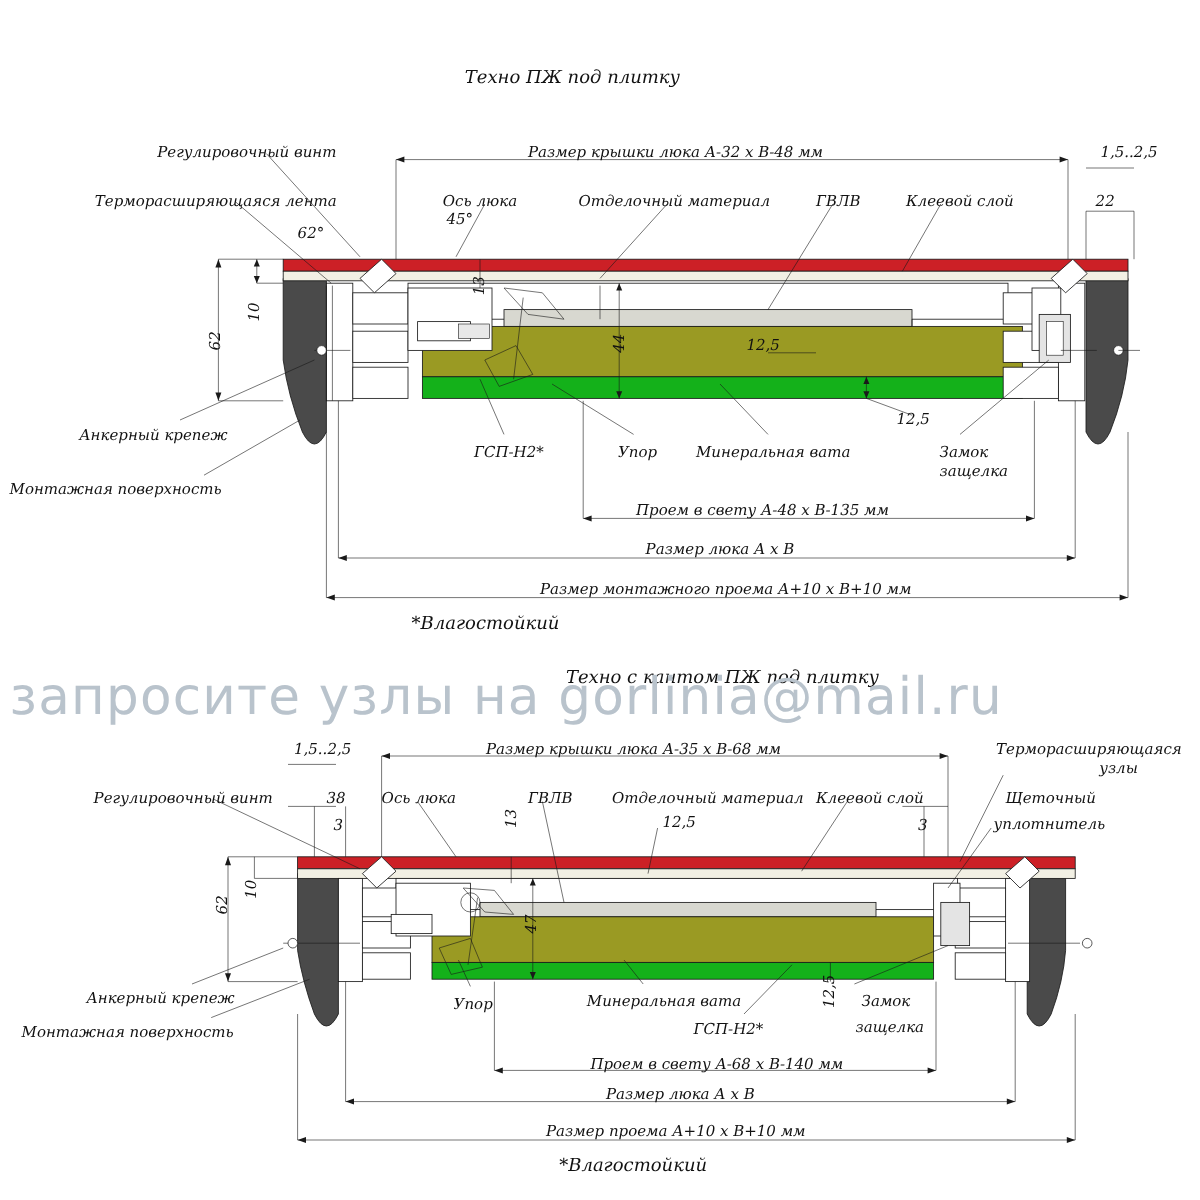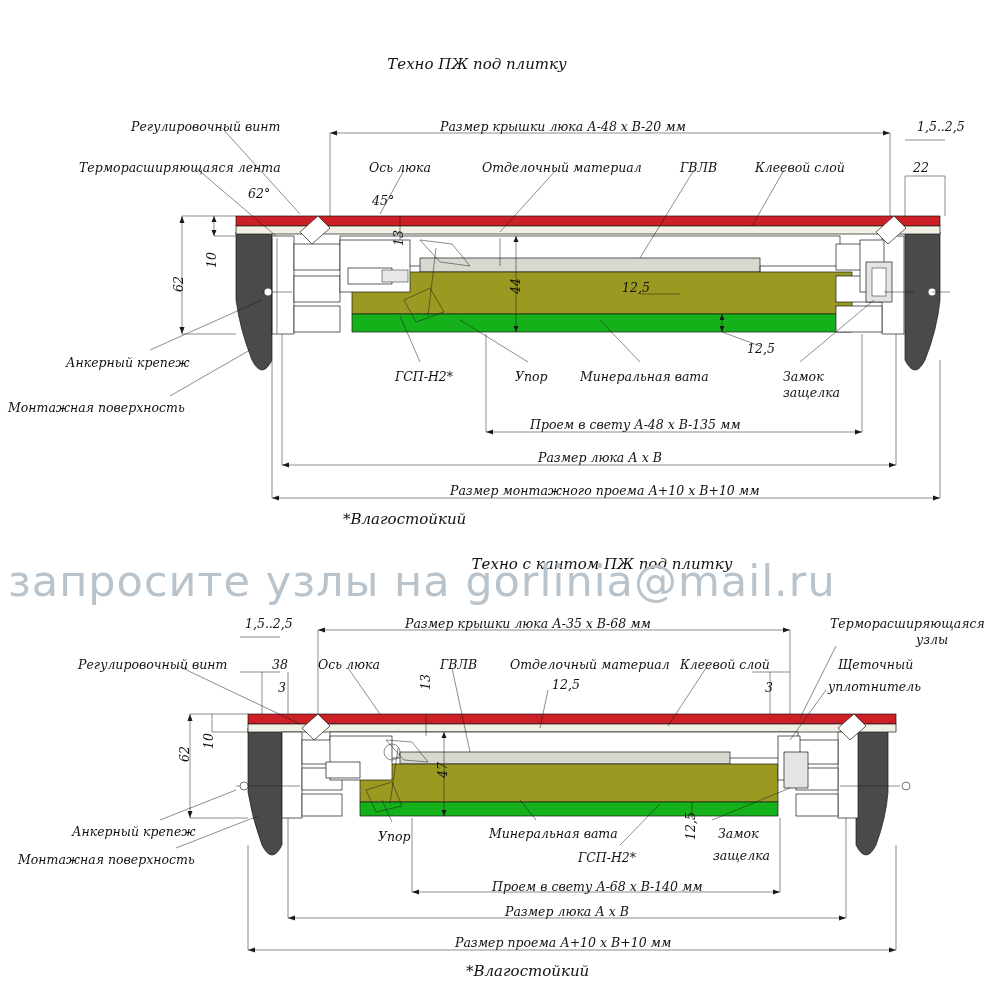--- a/index.html
+++ b/index.html
@@ -282,22 +282,22 @@
   <div class="title" style="left:477px;top:55px;position:absolute;transform:translateX(-50%);">Техно ПЖ под плитку</div>
   <div class="title" style="left:602px;top:555px;position:absolute;transform:translateX(-50%);text-align:center;">Техно  с кантом ПЖ под плитку</div>
 
   <div class="title" style="left:343px;top:510px;position:absolute;">*Влагостойкий</div>
   <div class="title" style="left:466px;top:962px;position:absolute;">*Влагостойкий</div>
 
   <div class="lbl" style="left:131px;top:120px">Регулировочный винт</div>
   <div class="lbl" style="left:79px;top:161px">Терморасширяющаяся лента</div>
   <div class="lbl" style="left:248px;top:187px">62°</div>
   <div class="lbl" style="left:369px;top:161px">Ось люка</div>
-  <div class="lbl" style="left:372px;top:194px">45°</div>
-  <div class="lbl" style="left:440px;top:120px">Размер крышки люка А-48 х В-20 мм</div>
+  <div class="lbl" style="left:372px;top:176px">45°</div>
+  <div class="lbl" style="left:440px;top:120px">Размер крышки люка А-32 х В-48 мм</div>
   <div class="lbl" style="left:482px;top:161px">Отделочный материал</div>
   <div class="lbl" style="left:680px;top:161px">ГВЛВ</div>
   <div class="lbl" style="left:755px;top:161px">Клеевой слой</div>
   <div class="lbl" style="left:917px;top:120px">1,5..2,5</div>
   <div class="lbl" style="left:913px;top:161px">22</div>
   <div class="lbl vert" style="left:392px;top:246px">13</div>
   <div class="lbl vert" style="left:172px;top:292px">62</div>
   <div class="lbl vert" style="left:205px;top:268px">10</div>
   <div class="lbl vert" style="left:509px;top:294px">44</div>
   <div class="lbl" style="left:622px;top:281px">12,5</div>

